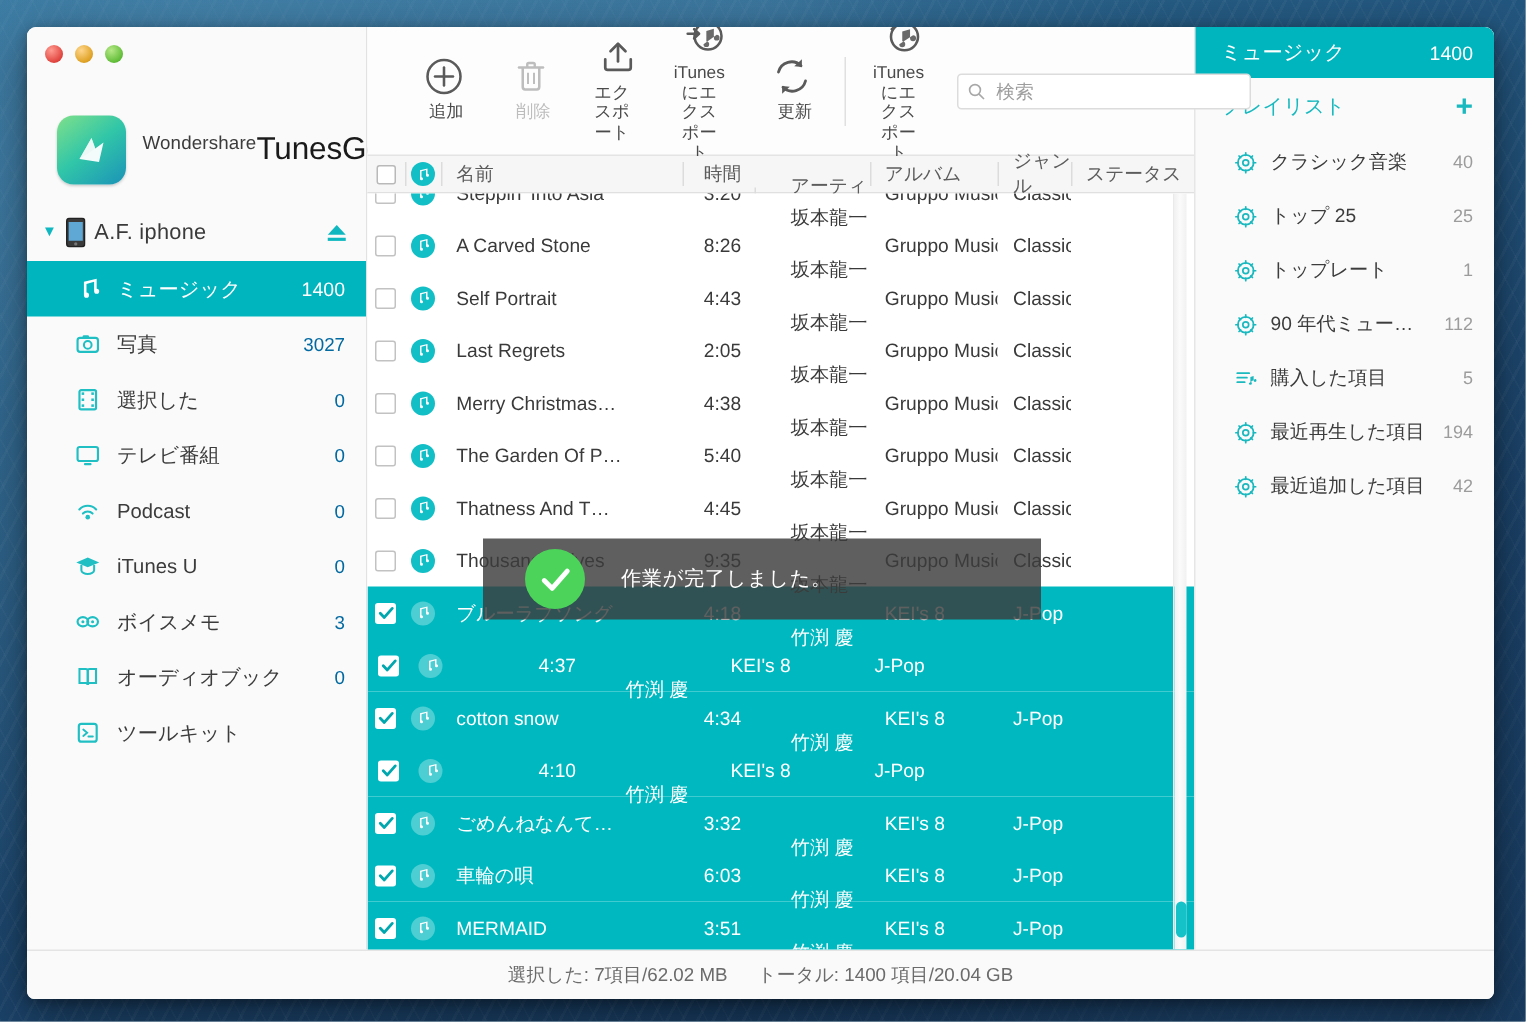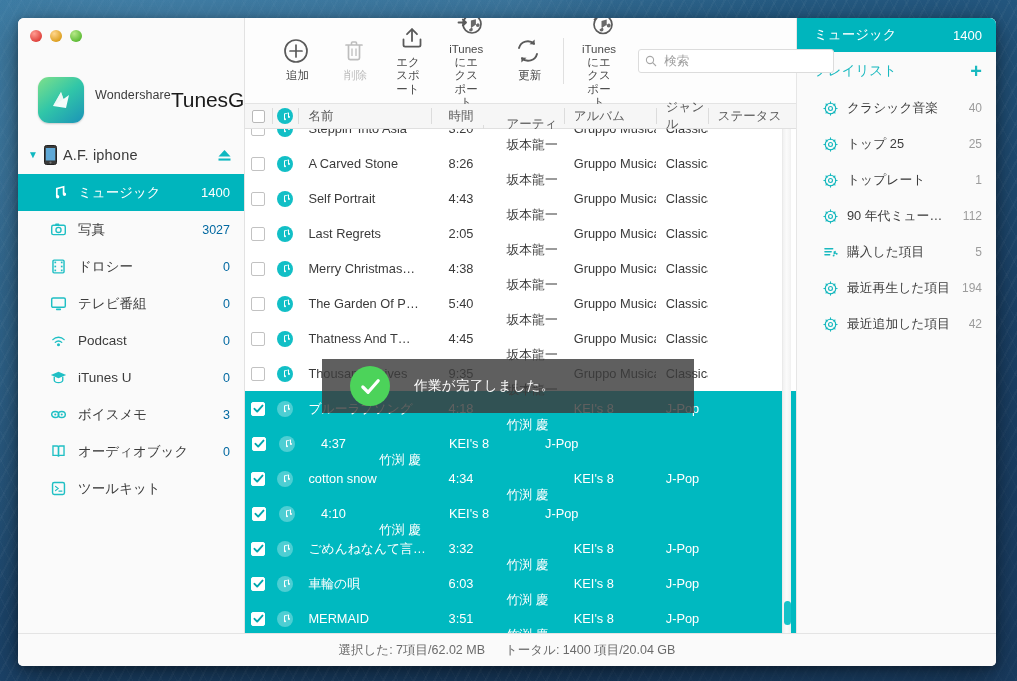--- a/index.html
+++ b/index.html
@@ -133,21 +133,21 @@
     background: #f6f6f6; border-bottom: 1px solid #e0e0e0;
     font-size: 12.5px; color: #5c5c5c; position: relative;
   }
   #col-head .cell { position: relative; height: 100%; display: flex; align-items: center; }
   #col-head .cell + .cell::before {
     content: ""; position: absolute; left: 0; top: 4px; bottom: 4px; width: 1px; background: #dcdcdc;
   }
   .c-check { width: 28px; justify-content: center; }
   .c-icon  { width: 28px; justify-content: center; }
   .c-name  { width: 138px; padding-left: 10px; }
-  .c-time  { width: 54px; justify-content: flex-end; padding-right: 9px; }
+  .c-time  { width: 54px; justify-content: flex-end; padding-right: 9px; margin-left: 38px; }
   .c-artist{ width: 84px; padding-left: 24px; margin-top: 33px; }
   .c-album { width: 96px; padding-left: 10px; }
   .c-genre { width: 54px; padding-left: 10px; }
   .c-status{ width: 92px; padding-left: 10px; }
 
   .hd-chk {
     width: 13px; height: 13px; border: 1px solid #b9b9b9; background: #fff; border-radius: 2px;
   }
 
   
@@ -296,21 +296,21 @@
               <svg class="" viewBox="0 0 20 20" fill="none">
                 <rect x="3.5" y="2.5" width="13" height="15" rx="1.3" stroke="currentColor" stroke-width="1.7"></rect>
                 <rect x="5.2" y="4.2" width="2" height="2" fill="currentColor"></rect>
                 <rect x="5.2" y="9" width="2" height="2" fill="currentColor"></rect>
                 <rect x="5.2" y="13.6" width="2" height="2" fill="currentColor"></rect>
                 <rect x="12.8" y="4.2" width="2" height="2" fill="currentColor"></rect>
                 <rect x="12.8" y="9" width="2" height="2" fill="currentColor"></rect>
                 <rect x="12.8" y="13.6" width="2" height="2" fill="currentColor"></rect>
               </svg>
             </span>
-            <span class="lbl">ドロシー</span>
+            <span class="lbl">選択した</span>
             <span class="cnt">0</span>
           </div>
           <div class="nav-item">
             <span class="ic">
               <svg class="" viewBox="0 0 20 20" fill="none">
                 <rect x="2" y="3.5" width="16" height="11" rx="1.6" stroke="currentColor" stroke-width="1.7"></rect>
                 <rect x="7" y="16" width="6" height="1.8" rx=".8" fill="currentColor"></rect>
               </svg>
             </span>
             <span class="lbl">テレビ番組</span>

